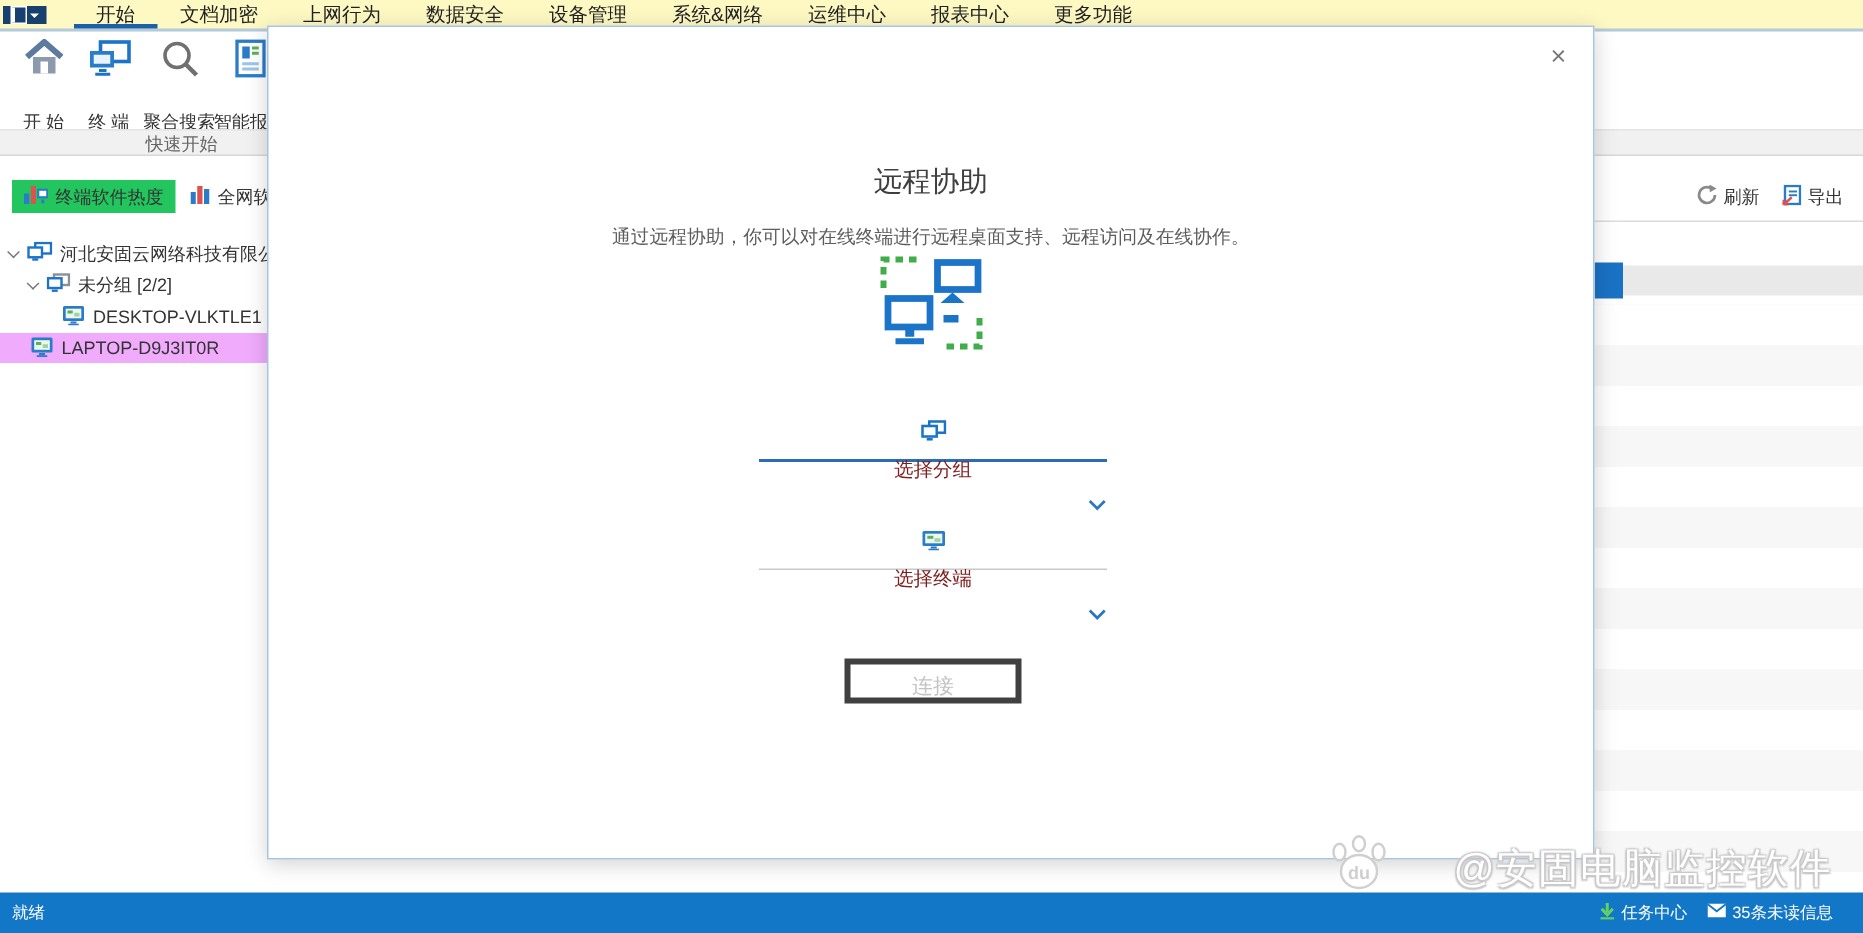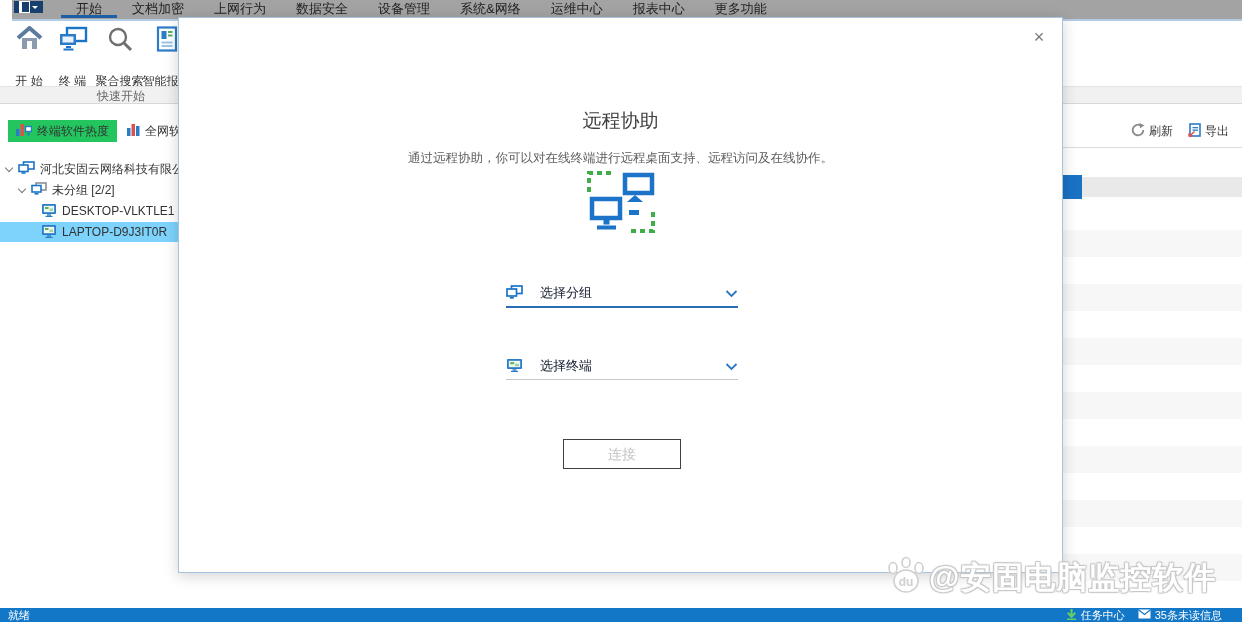--- a/index.html
+++ b/index.html
@@ -1,22 +1,22 @@
 <!DOCTYPE html>
 <html><head>
 <meta charset="utf-8">
 <style>
   html,body { margin:0; padding:0; }
   body {
     width:1242px; height:622px; position:relative; overflow:hidden;
     background:#fff; font-family:"Liberation Sans","DejaVu Sans",sans-serif;
   }
   
-  .menubar { position:absolute; top:0; left:12px; right:0; height:19px; background:#a3a3a3;
-    border-bottom:2px solid #b3cbe2; display:flex; align-items:flex-start; z-index:4; box-sizing:content-box; }
+  .menubar { position:absolute; top:0; left:0; right:0; height:19px; background:#fef9c3;
+    border-bottom:2px solid #b3cbe2; display:flex; align-items:center; z-index:4; box-sizing:content-box; }
   .app-button { width:29px; margin:1px 0 0 2px; background:#17406f; display:flex; align-items:center; justify-content:center; gap:2px; cursor:pointer; }
   .app-glyph { width:9px; height:10px; border:1px solid #fff; background:linear-gradient(90deg,#fff 0 2px,transparent 2px); }
   .app-caret { width:0; height:0; border-left:3px solid transparent; border-right:3px solid transparent; border-top:3px solid #fff; }
   .menu-items { display:flex; margin-left:18px; }
   .mi { padding:0 15px; font-size:13px; color:#222; display:flex; align-items:center; cursor:pointer; }
   .mi.active { box-shadow: inset 0 -3px 0 #1b5fa6; }
   
   .toolbar { position:absolute; top:22px; left:0; height:62px; display:flex; padding-left:9px; }
   .tb-item { width:47px; display:flex; flex-direction:column; align-items:center; gap:21px; padding-top:4px; font-size:12px; color:#333; cursor:pointer; white-space:nowrap; }
   .tb-item .ic { height:27px; display:flex; align-items:flex-end; }
@@ -32,45 +32,45 @@
   .ract { display:flex; align-items:center; gap:4px; cursor:pointer; }
   .divider-r { position:absolute; top:147px; left:1063px; right:0; height:1px; background:#dcdcdc; }
   
   .sliver-header { position:absolute; top:177px; left:1063px; right:0; height:20px; background:#e9e9e9; }
   .sliver-bar { position:absolute; top:175px; left:1063px; width:19px; height:24px; background:#1a72c4; }
   .sliver-rows { position:absolute; top:203px; left:1063px; right:0; height:404px;
     background:repeating-linear-gradient(180deg,#ffffff 0 27px,#f7f7f7 27px 54px); }
   
   .sidebar { position:absolute; left:0; top:150px; width:178px; height:458px; overflow:hidden; background:#fff; }
   .trow { position:absolute; display:flex; align-items:center; gap:5px; font-size:12px; color:#333; height:20px; white-space:nowrap; cursor:pointer; }
-  .trow.selected { background:#7dd3fc; left:0 !important; width:178px; padding-left:41px; box-sizing:border-box; }
+  .trow.selected { background:#f0abfc; left:0 !important; width:178px; padding-left:20px; box-sizing:border-box; }
   .chev { display:inline-block; width:5px; height:5px; border-right:1.5px solid #777; border-bottom:1.5px solid #777; transform:rotate(45deg); margin:-3px 1px 0 0; flex:none; }
   
   .modal { position:absolute; left:178px; top:17px; width:885px; height:556px; background:#fff;
     border:1px solid #a6c4e0; box-shadow:0 3px 14px rgba(0,0,0,.18); z-index:10; box-sizing:border-box; }
   .modal-close { position:absolute; top:6px; right:10px; font-size:18px; color:#777; width:26px; height:26px; text-align:center; line-height:26px; cursor:pointer; }
   .modal-title { position:absolute; top:90px; left:0; width:100%; text-align:center; font-size:19px; color:#3f3f3f; }
   .modal-desc { position:absolute; top:132px; left:0; width:100%; text-align:center; font-size:12.5px; color:#5d5d5d;font-family:Liberation Serif, serif; }
   .modal-icon { position:absolute; top:152px; left:50%; transform:translateX(-50%); }
-  .dd { position:absolute; left:327px; width:232px; height:26px; display:flex; align-items:center; gap:17px; font-size:13px; color:#0f172a; cursor:pointer; }
+  .dd { position:absolute; left:327px; width:232px; height:26px; display:flex; align-items:center; gap:7px; font-size:13px; color:#7f1d1d; cursor:pointer;flex-direction:column; }
   .dd1 { top:262px; border-bottom:2px solid #2a6db5; }
   .dd2 { top:303px; border-bottom:1px solid #c9c9c9;margin-top:32px; }
   .dd .chevsvg { margin-left:auto; }
-  .connect-btn { position:absolute; left:384px; top:421px; width:118px; height:30px; border:1px solid #404040;
+  .connect-btn { position:absolute; left:384px; top:421px; width:118px; height:30px; border:4px solid #404040;
     background:#fff; color:#c3c3c3; font-size:14px; text-align:center; line-height:28px; box-sizing:border-box; cursor:default; }
   
-  .statusbar { position:absolute; bottom:0; left:0; right:0; height:14px; background:#1377c7; color:#fff;
+  .statusbar { position:absolute; bottom:0; left:0; right:0; height:27px; background:#1377c7; color:#fff;
     font-size:11px; display:flex; align-items:center; z-index:15; }
   .sb-left { padding-left:8px; }
   .sb-right { margin-left:auto; display:flex; align-items:center; gap:5px; padding-right:20px; }
   .sb-group { display:flex; align-items:center; gap:4px; cursor:pointer; }
   
   .watermark { position:absolute; left:886px; top:556px; z-index:20; display:flex; align-items:center; gap:3px; pointer-events:none; }
-  .wm-text { font-size:31px; font-weight:bold; letter-spacing:1px; color:#ffffff;
-    text-shadow:1px 1px 1px #c7c7c7,-1px -1px 1px #c7c7c7,1px -1px 1px #c7c7c7,-1px 1px 1px #c7c7c7; }
+  .wm-text { font-size:27px; font-weight:normal; letter-spacing:1px; color:#ffffff;
+    text-shadow:1px 1px 1px #c7c7c7,-1px -1px 1px #c7c7c7,1px -1px 1px #c7c7c7,-1px 1px 1px #c7c7c7;margin-left:40px; }
 </style>
 </head>
 <body>
 
 <div class="menubar">
   <div class="app-button">
     <span class="app-glyph"></span>
     <span class="app-caret"></span>
   </div>
   <div class="menu-items">

